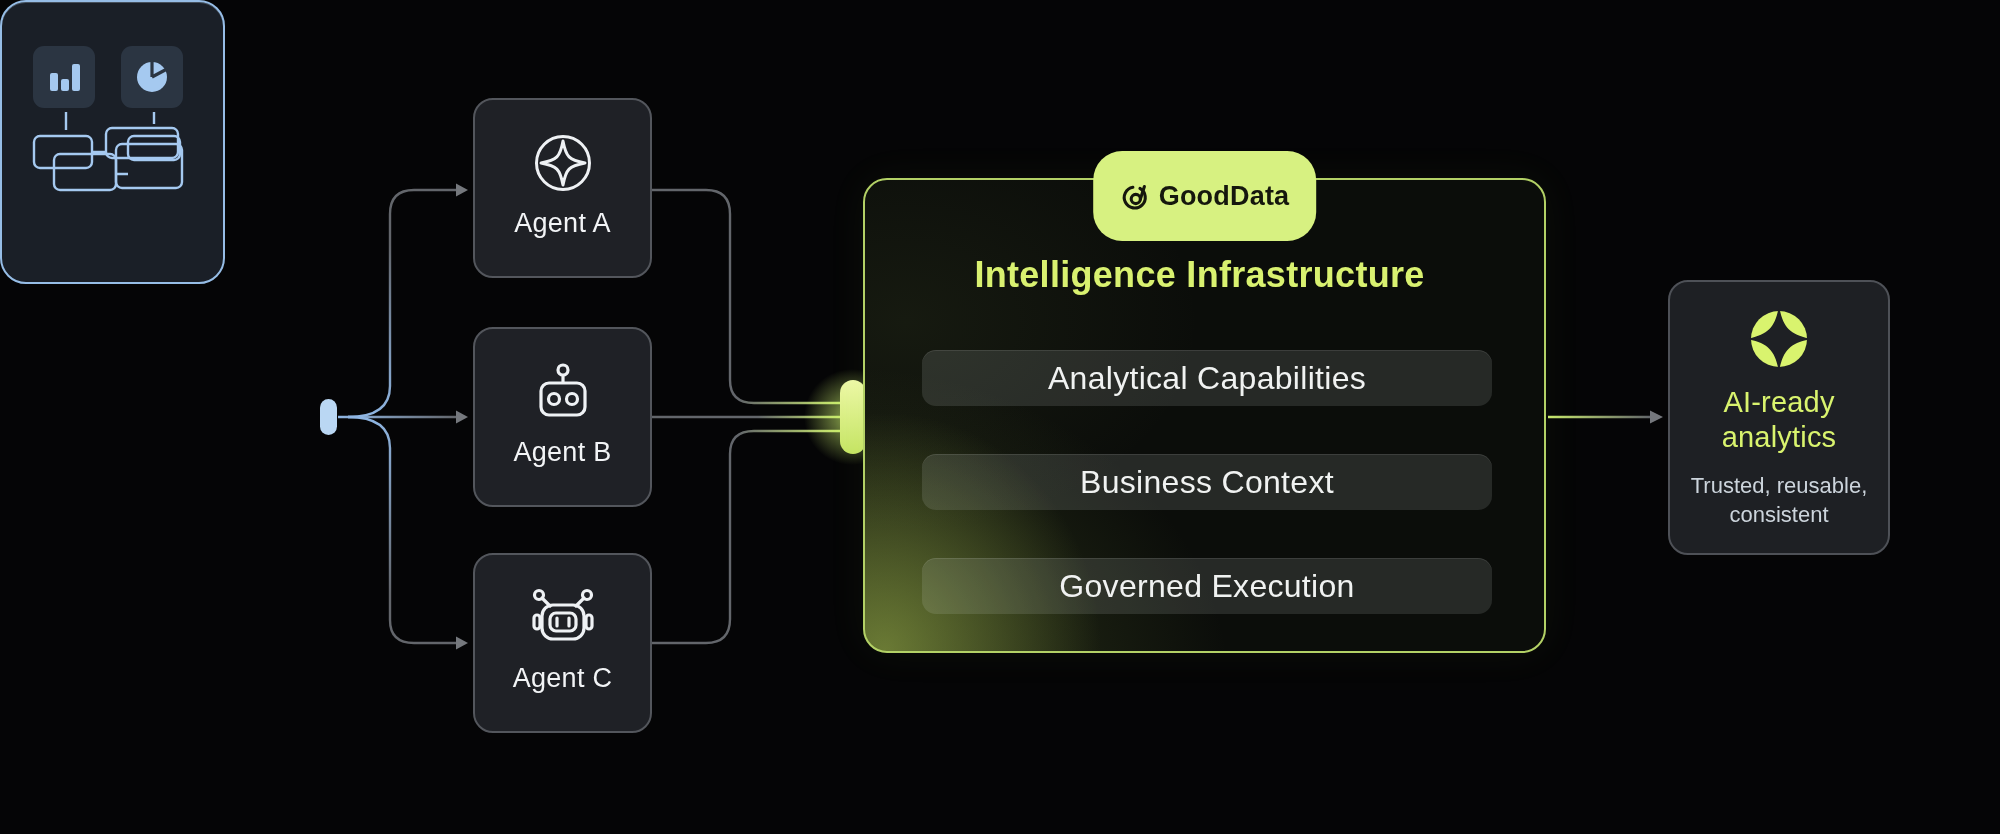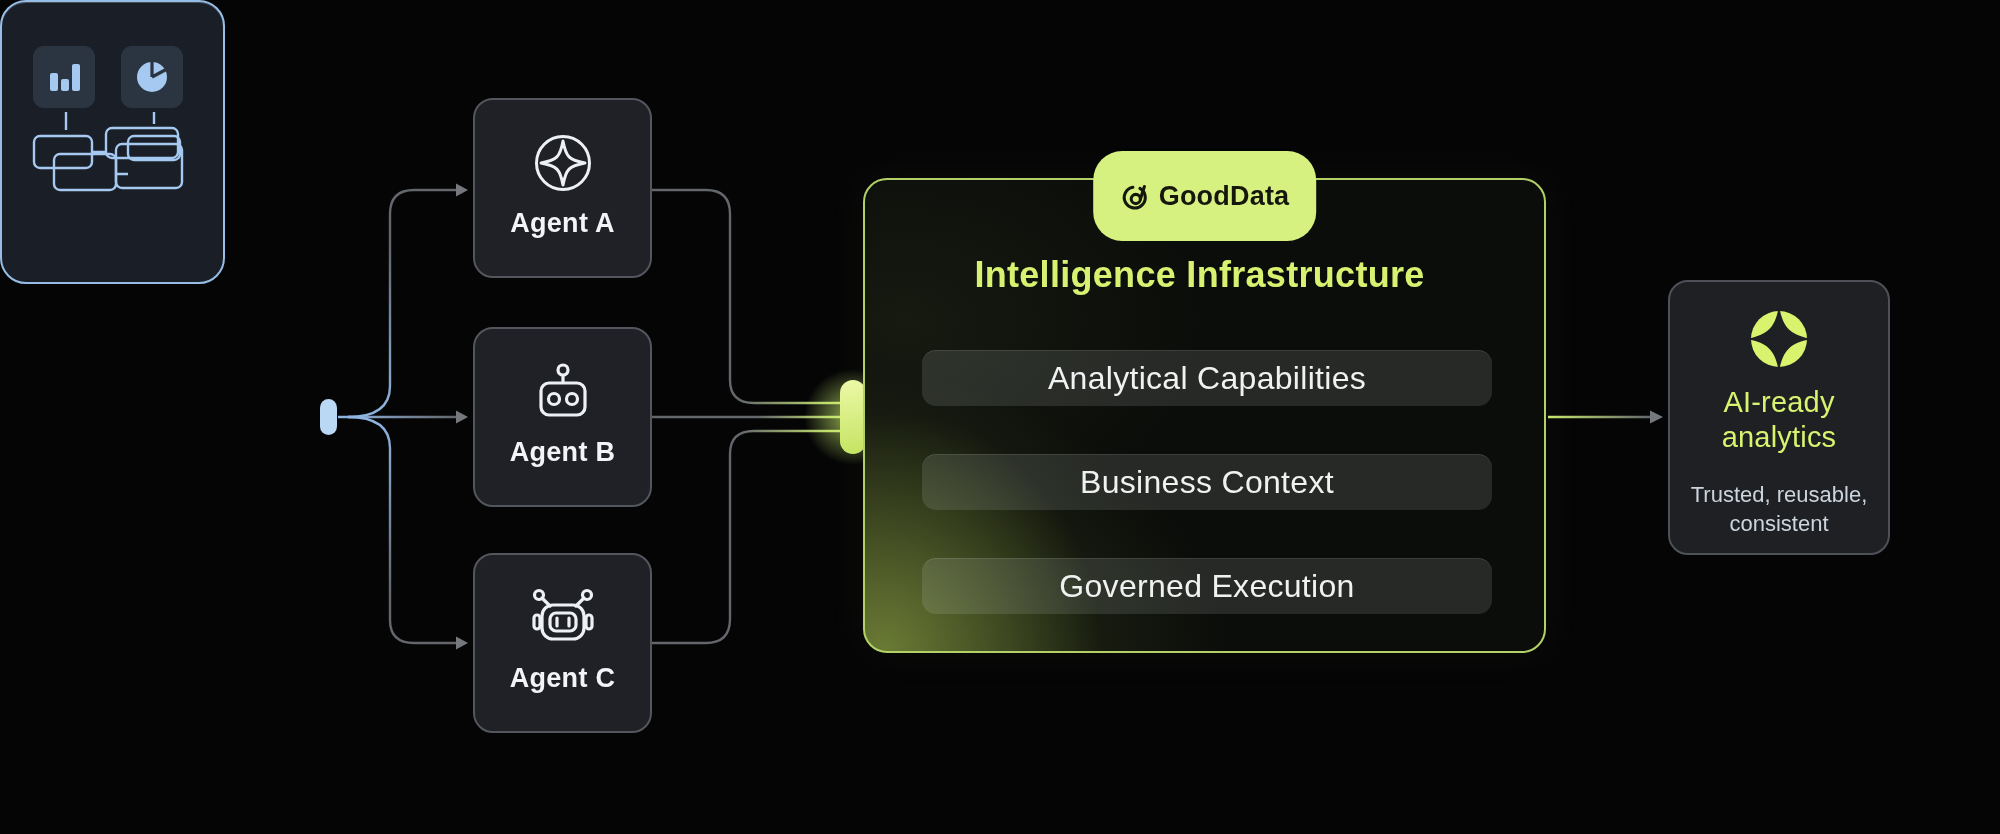--- a/index.html
+++ b/index.html
@@ -14,21 +14,21 @@
     border:2px solid #96bde6;border-radius:26px;
     box-shadow:inset 0 1px 0 rgba(205,228,250,.25);}
   .legacy-tile{position:absolute;width:62px;height:62px;top:46px;background:#2b3542;border-radius:11px;
     display:flex;align-items:center;justify-content:center;}
   .legacy-label{position:absolute;left:0;right:0;top:198px;text-align:center;
     color:#a9cdf2;font-size:27px;font-weight:700;letter-spacing:.3px;}
 
   .agent-card{left:473px;width:179px;height:180px;background:#1f2126;border:2px solid #53565c;
     border-radius:20px;display:flex;flex-direction:column;align-items:center;}
   .agent-icon{margin-top:26px;height:74px;display:flex;align-items:center;justify-content:center;}
-  .agent-label{margin-top:8px;color:#f2f4f6;font-size:27px;font-weight:700;letter-spacing:.3px;}
+  .agent-label{margin-top:8px;color:#f2f4f6;font-size:27px;font-weight:400;letter-spacing:.3px;}
 
   .panel{left:863px;top:178px;width:683px;height:475px;border-radius:24px;
     border:2px solid #b3d166;
     background:
       radial-gradient(300px 330px at 20px 470px, rgba(158,180,76,.55), rgba(158,180,76,0) 72%),
       radial-gradient(560px 460px at -4% 108%, rgba(110,132,54,.38), rgba(110,132,54,0) 70%),
       radial-gradient(420px 300px at 6% 30%, rgba(120,140,70,.10), rgba(120,140,70,0) 70%),
       #0b0d0a;
     box-shadow:0 0 40px rgba(160,200,80,.06);}
   .badge{position:absolute;left:50%;top:-29px;transform:translateX(-50%);
@@ -41,21 +41,21 @@
     background:rgba(225,232,230,.13);
     box-shadow:inset 0 1px 0 rgba(255,255,255,.10);
     display:flex;align-items:center;justify-content:center;
     color:#f0f2f1;font-size:32px;font-weight:400;letter-spacing:.3px;}
 
   .output-card{left:1668px;top:280px;width:222px;height:275px;background:#1e2024;
     border:2px solid #4e5157;border-radius:20px;display:flex;flex-direction:column;align-items:center;}
   .output-icon{margin-top:27px;}
   .output-title{margin-top:16px;text-align:center;color:#d9f36e;font-size:29px;font-weight:400;
     line-height:35px;letter-spacing:.2px;width:170px;}
-  .output-subtitle{margin-top:25px;text-align:center;color:#ccd4dc;font-size:22px;line-height:29px;width:190px;}
+  .output-subtitle{margin-top:16px;text-align:center;color:#ccd4dc;font-size:22px;line-height:29px;width:190px;}
 
   svg{display:block;}
 </style>
 </head>
 <body>
 
 <div class="canvas">
 
   <svg class="abs" style="left:0;top:0" width="2000" height="834" viewBox="0 0 2000 834" fill="none">
     <defs>

